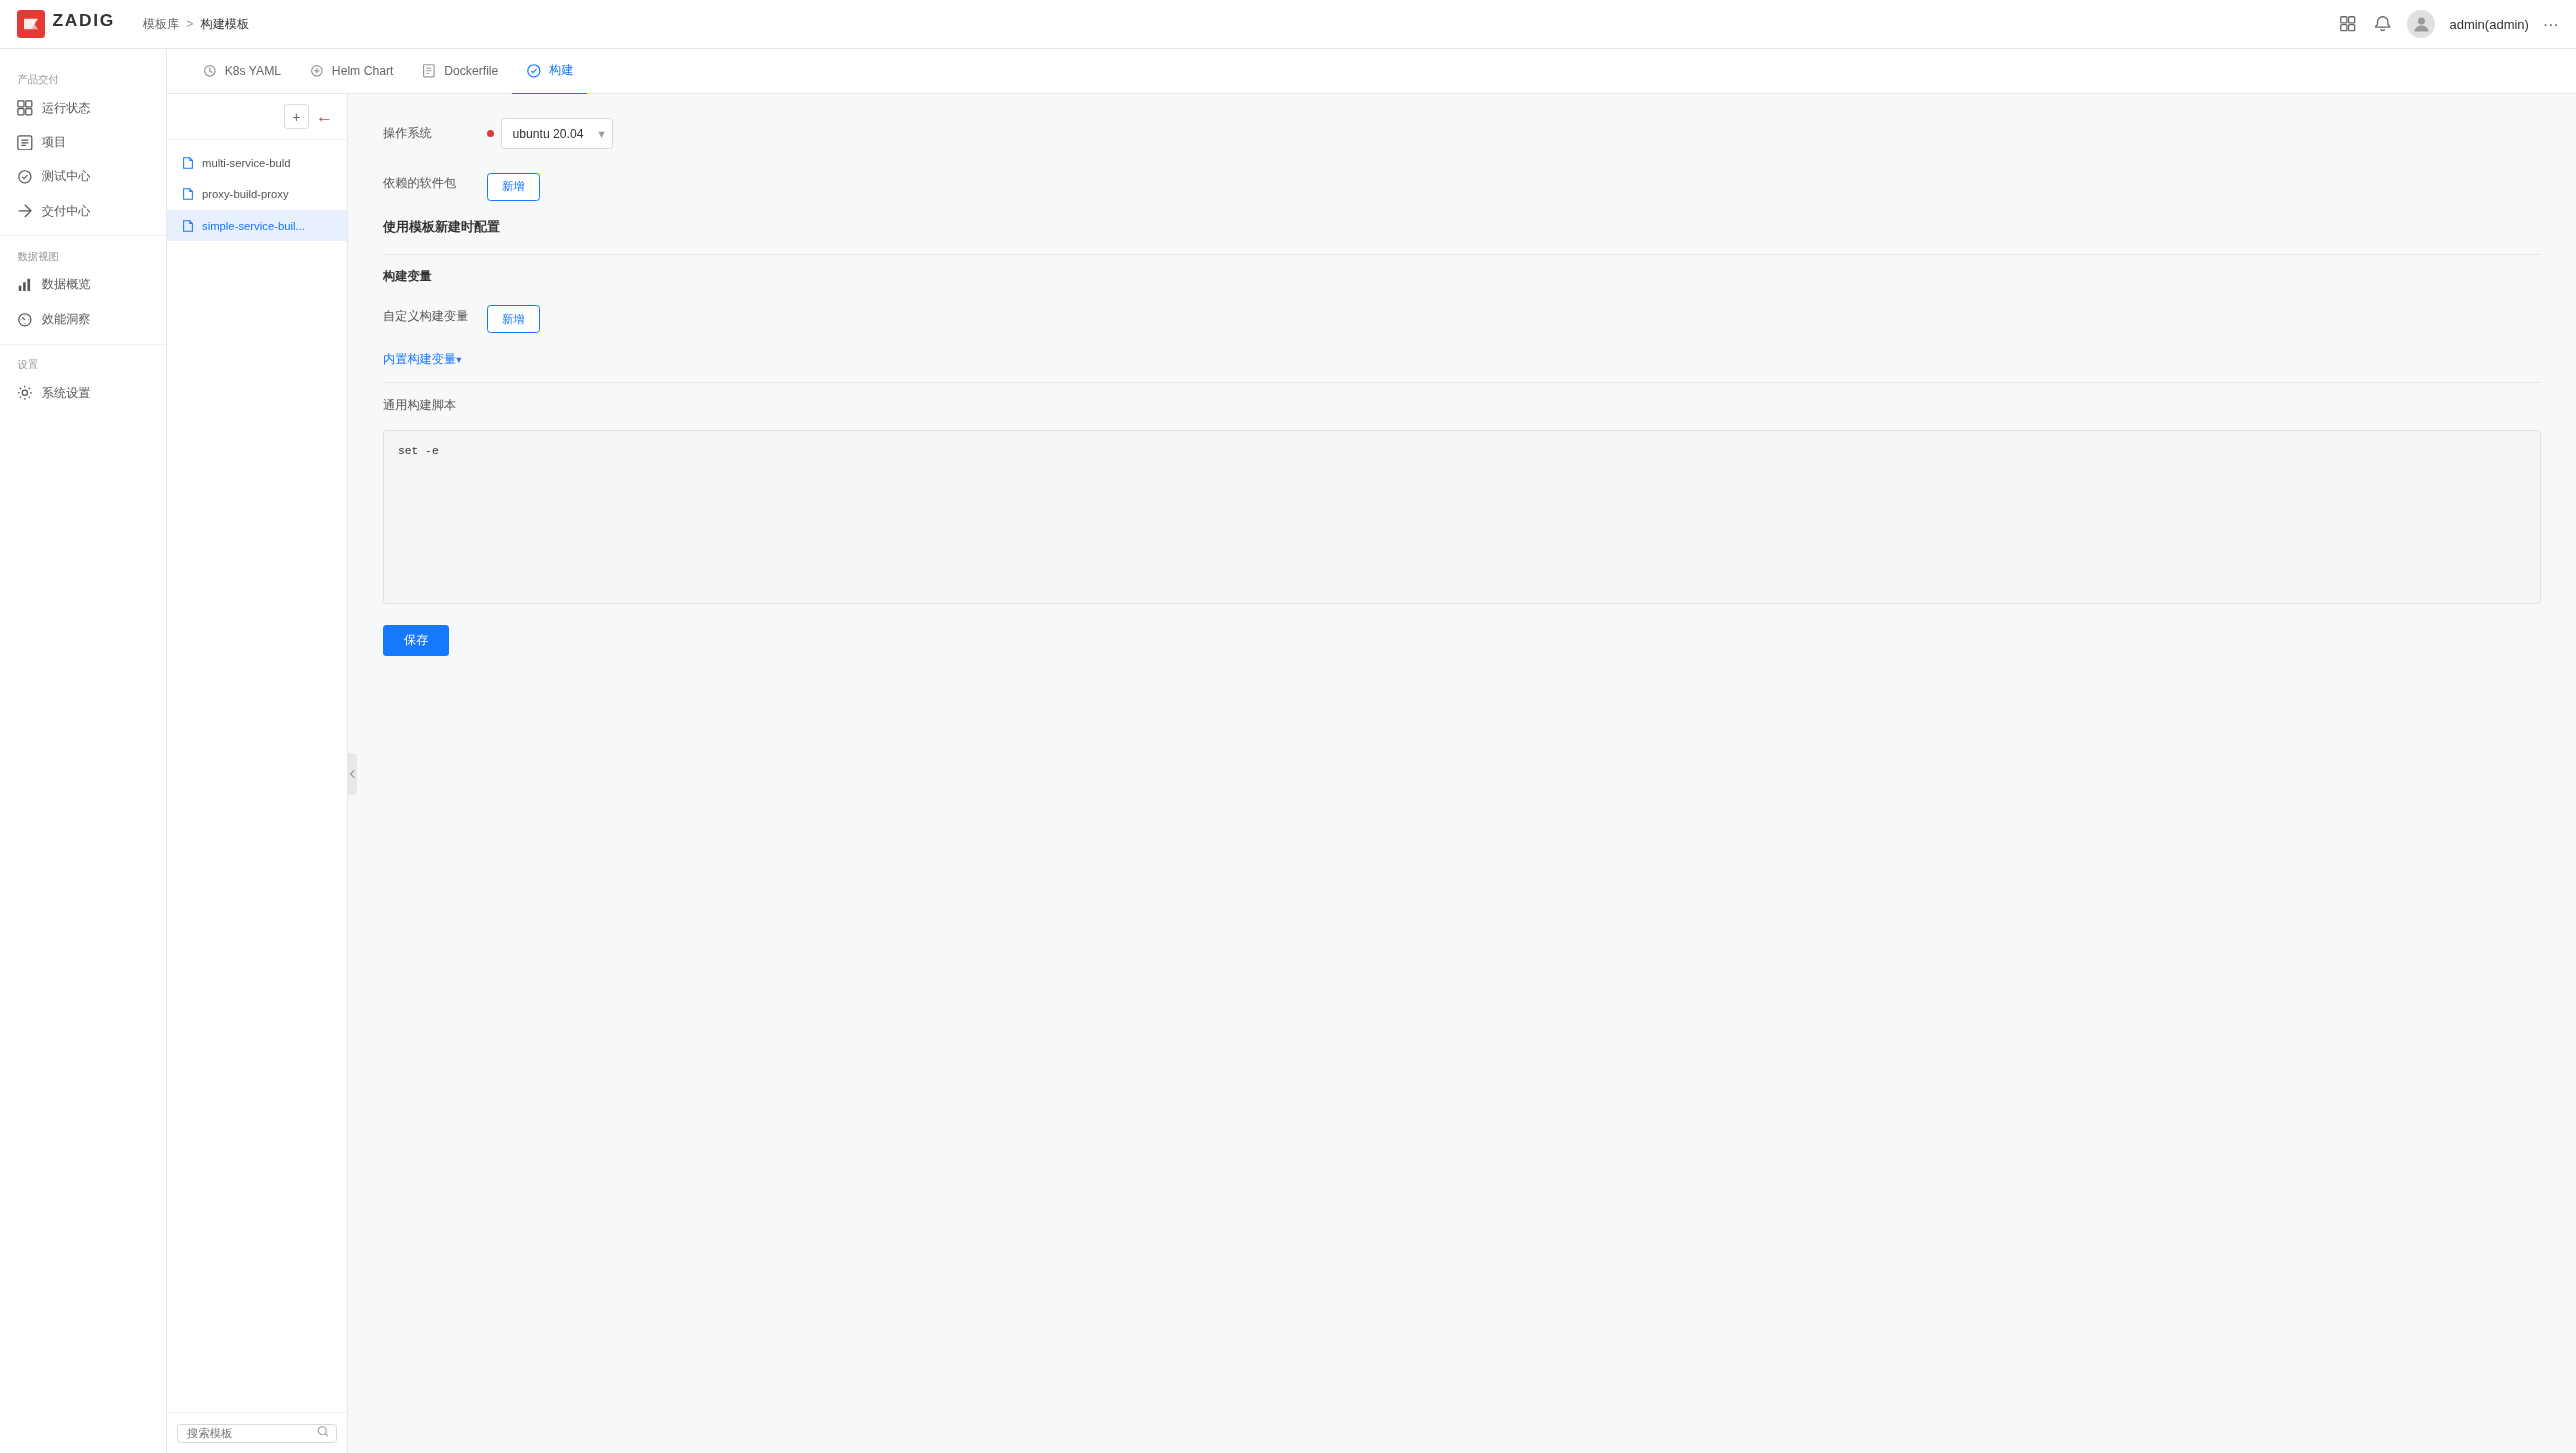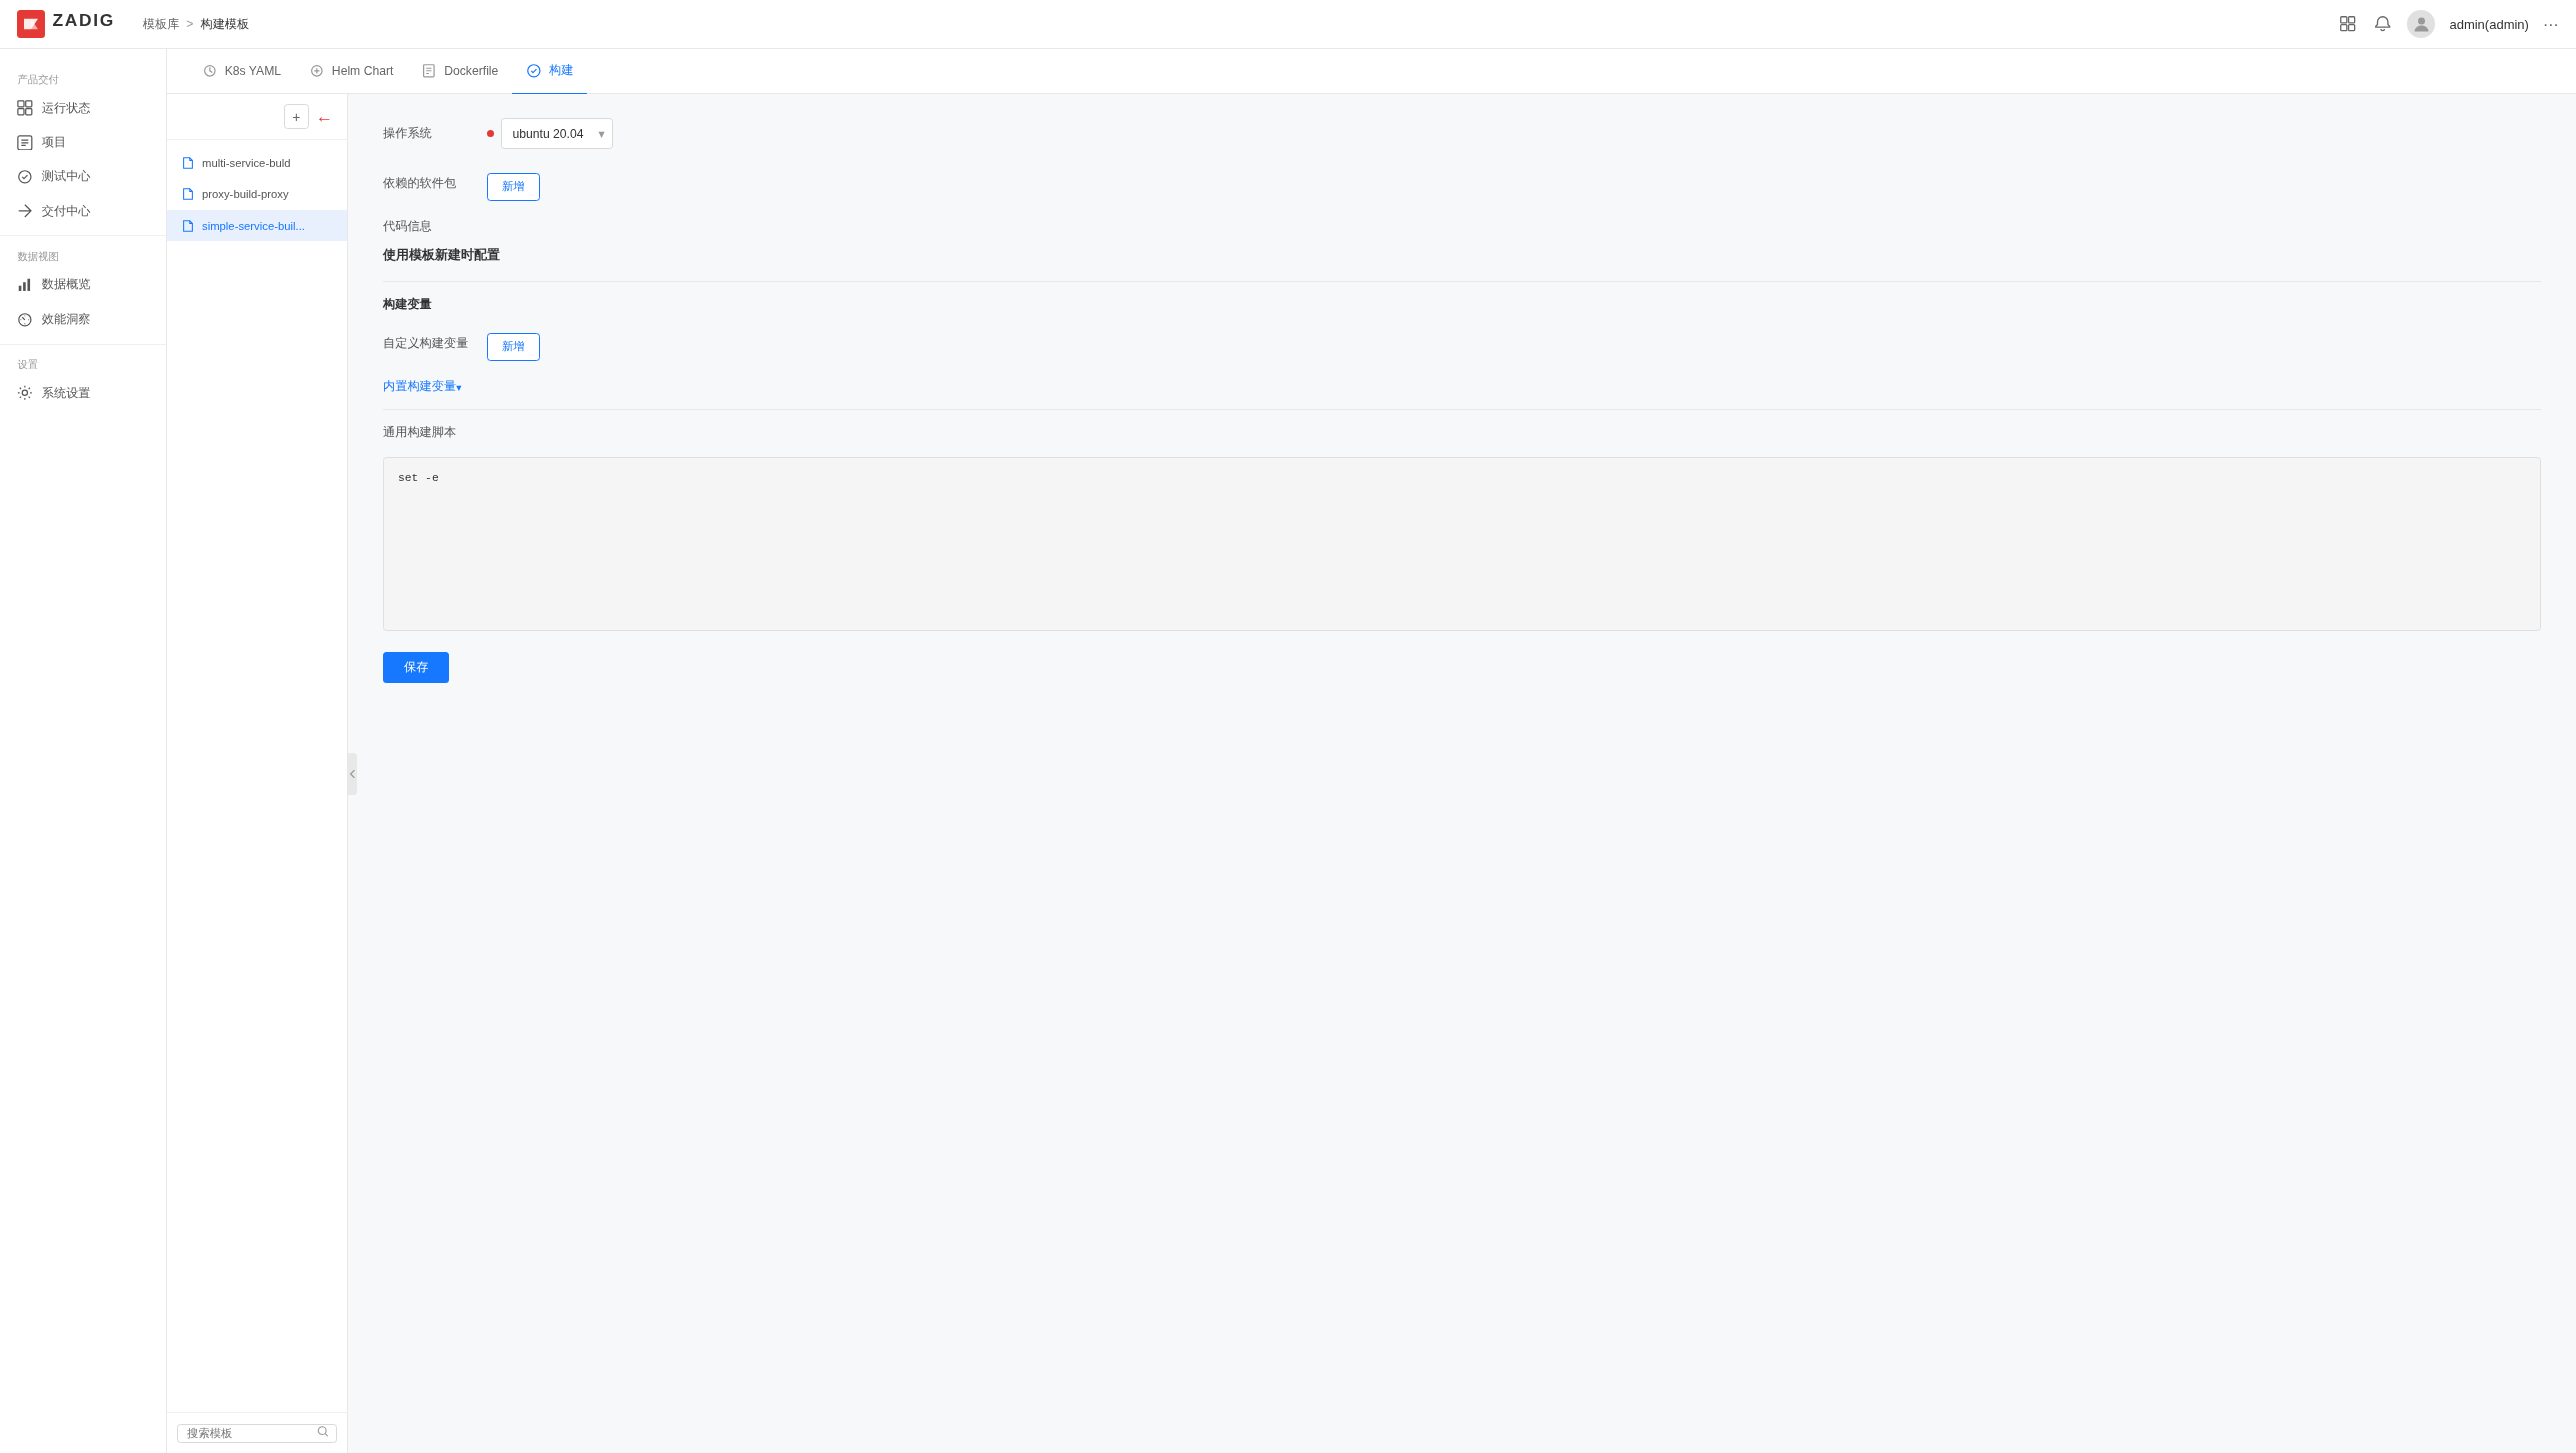--- a/index.html
+++ b/index.html
@@ -310,21 +310,20 @@
 
           
           <div class="form-row">
             <div class="form-label">依赖的软件包</div>
             <div class="form-control">
               <button class="new-btn">新增</button>
             </div>
           </div>
 
           
-          <div class="code-info-label">代码信息</div>
           <div class="config-tip">使用模板新建时配置</div>
 
           <div class="divider-section"></div>
 
           
           <div class="build-vars-title">构建变量</div>
 
           <div class="form-row">
             <div class="form-label">自定义构建变量</div>
             <div class="form-control">

